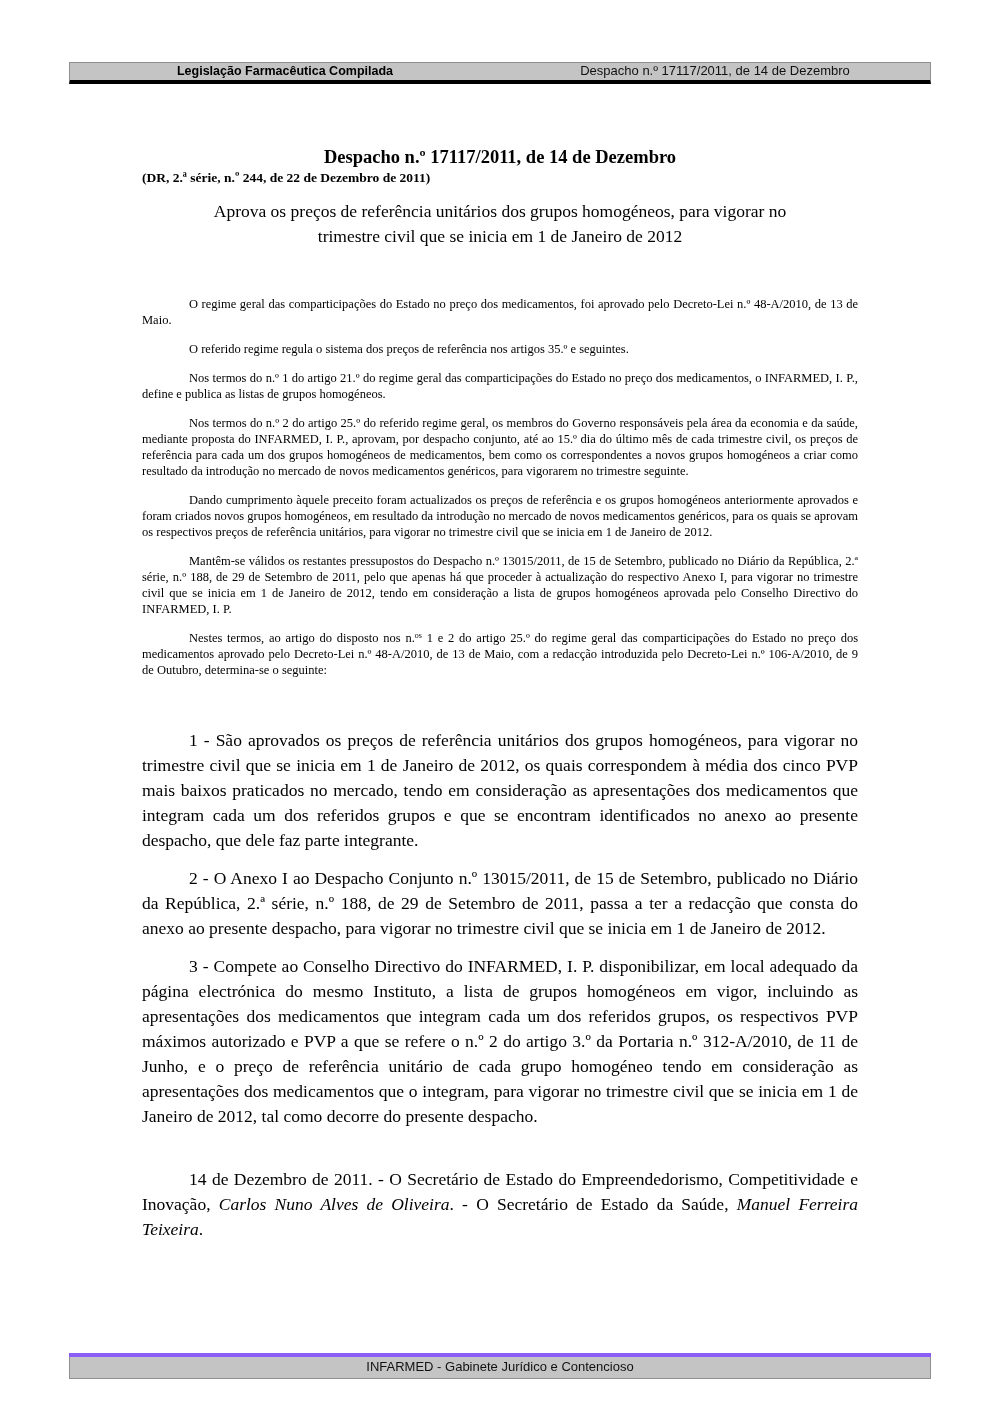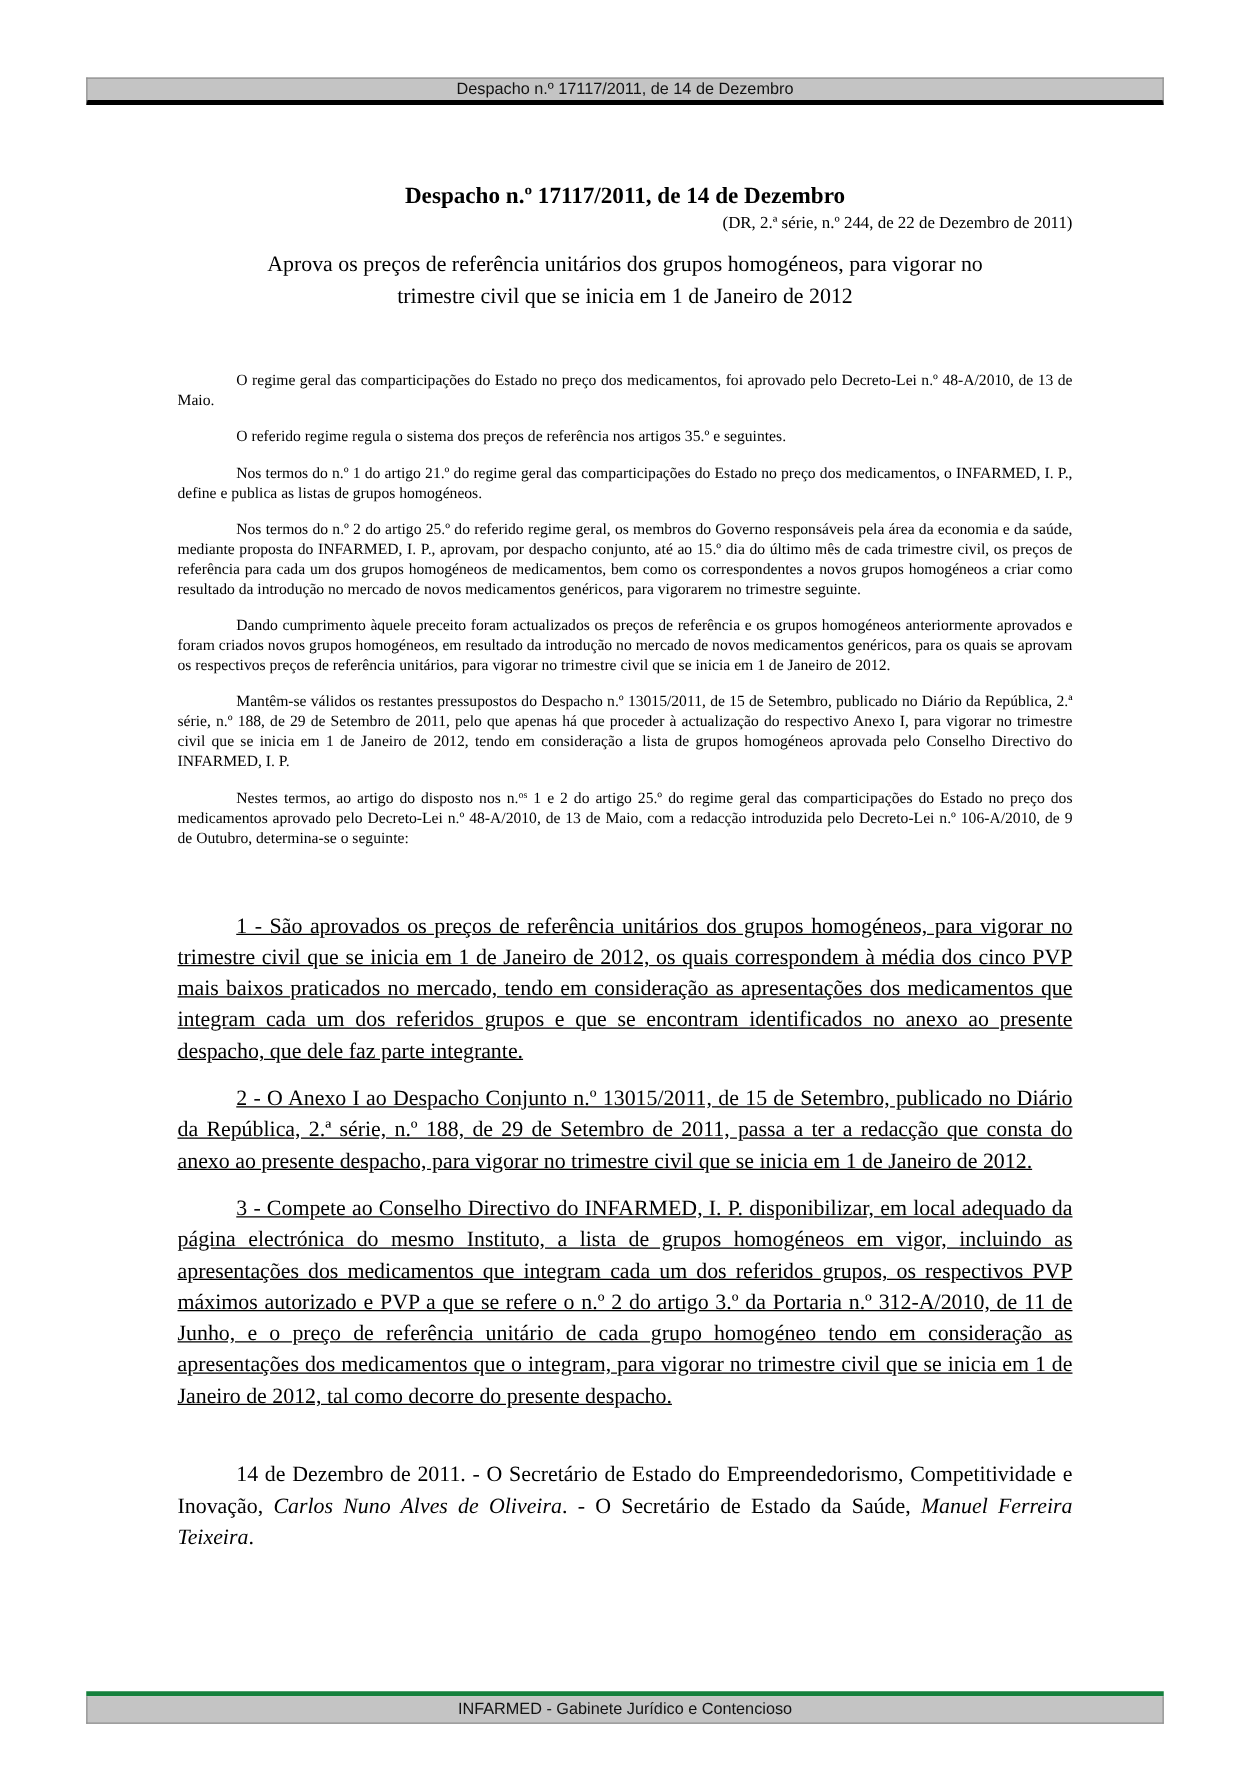--- a/index.html
+++ b/index.html
@@ -41,22 +41,23 @@
   }
   .doc-title {
     font-size: 18.5px;
     line-height: 21px;
     font-weight: 700;
     text-align: center;
   }
   .doc-subtitle {
     font-size: 13.5px;
     line-height: 16px;
-    text-align: right;
+    text-align: left;
     margin-top: 2px;
+    font-weight: bold;
   }
   .doc-summary {
     font-weight: 400;
     font-size: 17.5px;
     line-height: 25px;
     text-align: center;
     max-width: 600px;
     margin: 13px auto 0;
   }
 
@@ -69,58 +70,59 @@
   .preamble p { text-indent: 47px; margin-bottom: 13px; }
   .preamble p:last-child { margin-bottom: 0; }
   sup { font-size: 8px; vertical-align: 4px; line-height: 0; }
 
   .articles {
     margin-top: 50px;
     font-size: 17.5px;
     line-height: 25px;
     text-align: justify;
   }
-  .articles p { text-indent: 47px; margin-bottom: 13px; text-decoration: underline; }
+  .articles p { text-indent: 47px; margin-bottom: 13px; }
   .articles p:last-child { margin-bottom: 0; }
 
   .signature {
     margin-top: 38px;
     font-size: 17.5px;
     line-height: 25px;
     text-align: justify;
   }
   .signature p { text-indent: 47px; }
   .signature .name { font-style: italic; }
 
   
   .footer-rule {
     position: absolute;
     left: 69px;
     top: 1353px;
     width: 862px;
-    border-top: 4px solid #15803d;
+    border-top: 4px solid #8b5cf6;
   }
   .footer-bar {
     height: 22px;
     background: #c4c4c4;
     border: 1px solid #8f8f8f;
     border-top: none;
     text-align: center;
     font-family: "Liberation Sans", sans-serif;
     font-size: 13px;
     line-height: 20px;
     color: #111;
   }
 </style>
 </head>
 <body>
 
 <div class="page">
 
   <div class="header-bar">
+    <div class="header-cell header-left">Legislação Farmacêutica Compilada</div>
     <div class="header-cell header-right">Despacho n.º 17117/2011, de 14 de Dezembro</div>
   </div>
 
   <main class="content">
 
     <h1 class="doc-title">Despacho n.º 17117/2011, de 14 de Dezembro</h1>
 
     <div class="doc-subtitle">(DR, 2.ª série, n.º 244, de 22 de Dezembro de 2011)</div>
 
     <h2 class="doc-summary">Aprova os preços de referência unitários dos grupos homogéneos, para vigorar no trimestre civil que se inicia em 1 de Janeiro de 2012</h2>

